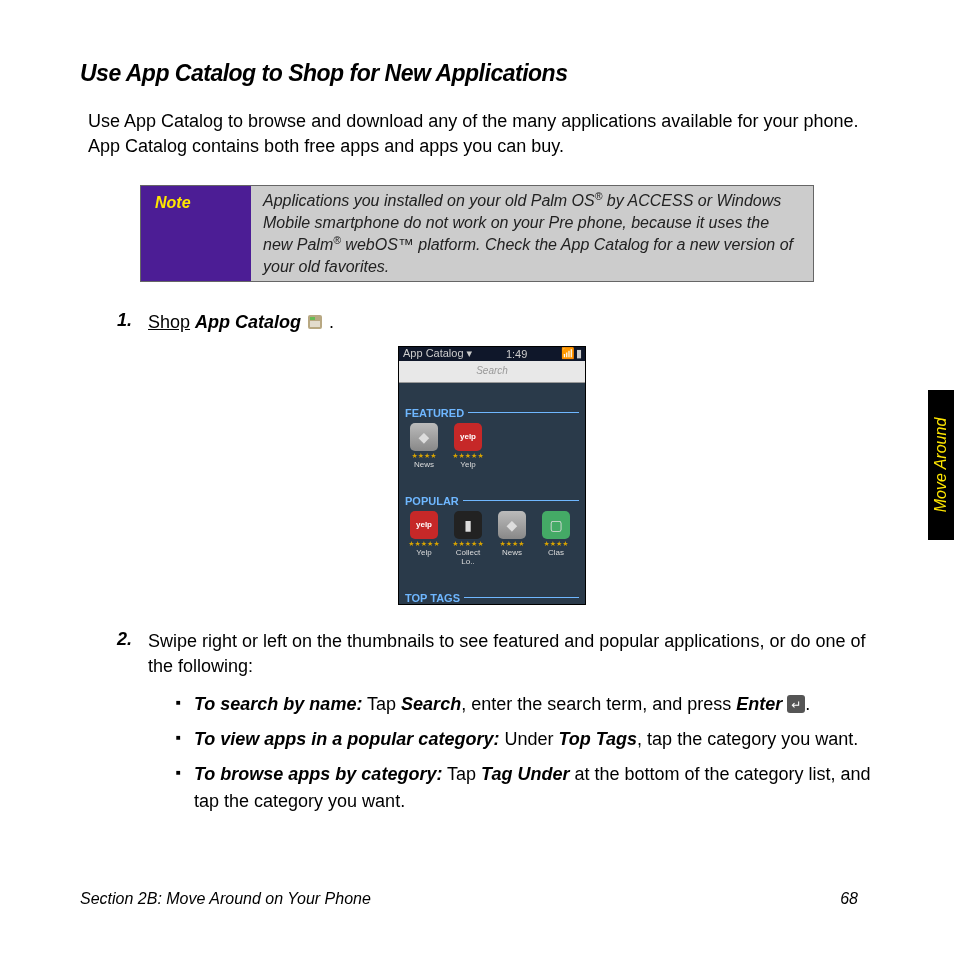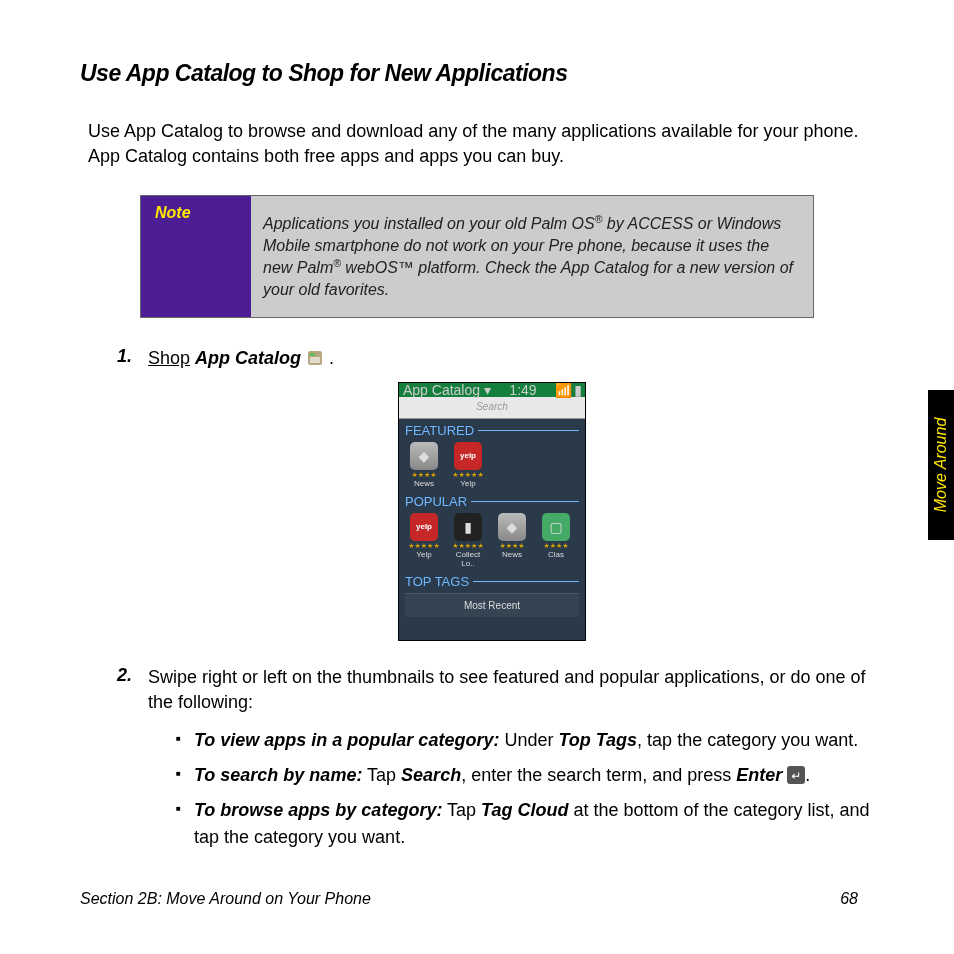--- a/index.html
+++ b/index.html
@@ -10,21 +10,21 @@
     background: #fff;
     color: #000;
     position: relative;
     padding: 60px 80px 40px 80px;
   }
   .heading {
     font-size: 23px;
     font-style: italic;
     font-weight: bold;
     letter-spacing: -0.5px;
-    margin-bottom: 32px;
+    margin-bottom: 22px;
   }
   .intro {
     font-size: 18px;
     line-height: 1.4;
     margin: 4px 8px 26px 8px;
   }
   .note-box {
     margin: 0 60px 28px 60px;
     border: 1px solid #666;
     display: flex;
@@ -37,21 +37,21 @@
     font-weight: bold;
     font-size: 16px;
     padding: 8px 14px;
     width: 110px;
     flex-shrink: 0;
   }
   .note-body-cell {
     font-style: italic;
     font-size: 16px;
     line-height: 1.35;
-    padding: 17px 12px;
+    padding: 4px 12px;
     color: #222;
   }
   .note-body-cell sup { font-size: 0.65em; }
   ol.steps { list-style: none; margin-left: 30px; }
   ol.steps > li { margin-bottom: 14px; }
   .step-row { display: flex; gap: 16px; }
   .step-num {
     font-weight: bold;
     font-style: italic;
     font-size: 18px;
@@ -86,36 +86,36 @@
     display: inline-block;
     width: 188px;
     height: 259px;
     background: #2a3a4a;
     border: 1px solid #000;
     position: relative;
     overflow: hidden;
     font-family: Arial, sans-serif;
   }
   .ph-status {
-    background: #15803d; color: #ccc;
-    font-size: 14px; height: 14px;
+    background: #0f172a; color: #ccc;
+    font-size: 11px; height: 14px;
     display: flex; justify-content: space-between; align-items: center;
     padding: 0 4px;
   }
   .ph-status .sig { letter-spacing: -1px; }
   .ph-search {
     background: #e8e8e8; height: 22px;
     border-bottom: 1px solid #999;
     font-size: 10px; color: #999; font-style: italic;
     padding: 4px 6px;
   }
   .ph-sec {
-    color: #6fb7ff; font-weight: normal; font-size: 13px;
+    color: #6fb7ff; font-weight: bold; font-size: 11px;
     padding: 4px 6px 2px 6px;
-    display: flex; align-items: center; gap: 4px;
+    display: flex; align-items: center; gap: 4px; margin-top: 20px;
   }
   .ph-sec::after {
     content: ""; flex: 1; height: 1px; background: #6fb7ff;
   }
   .ph-apps {
     display: flex; gap: 6px; padding: 2px 6px;
     overflow: hidden;
   }
   .ph-app {
     width: 38px; text-align: center;
@@ -266,27 +266,27 @@
     </div>
   </li>
 
   <li>
     <div class="step-row">
       <div class="step-num">2.</div>
       <div class="step-body">
         <span>Swipe right or left on the thumbnails to see featured and popular applications, or do one of the following:</span>
         <ul class="sub">
           <li>
+            <span class="bi">To search by name:</span><span> Tap </span><span class="bi">Search</span><span>, enter the search term, and press </span><span class="bi">Enter</span><span> </span><span class="enter-icon"></span><span>.</span>
+          </li>
+          <li>
             <span class="bi">To view apps in a popular category:</span><span> Under </span><span class="bi">Top Tags</span><span>, tap the category you want.</span>
           </li>
           <li>
-            <span class="bi">To search by name:</span><span> Tap </span><span class="bi">Search</span><span>, enter the search term, and press </span><span class="bi">Enter</span><span> </span><span class="enter-icon"></span><span>.</span>
-          </li>
-          <li>
-            <span class="bi">To browse apps by category:</span><span> Tap </span><span class="bi">Tag Cloud</span><span> at the bottom of the category list, and tap the category you want.</span>
+            <span class="bi">To browse apps by category:</span><span> Tap </span><span class="bi">Tag Under</span><span> at the bottom of the category list, and tap the category you want.</span>
           </li>
         </ul>
       </div>
     </div>
   </li>
 </ol>
 
 <div class="side-tab">
     <span>Move Around</span>
   </div>

